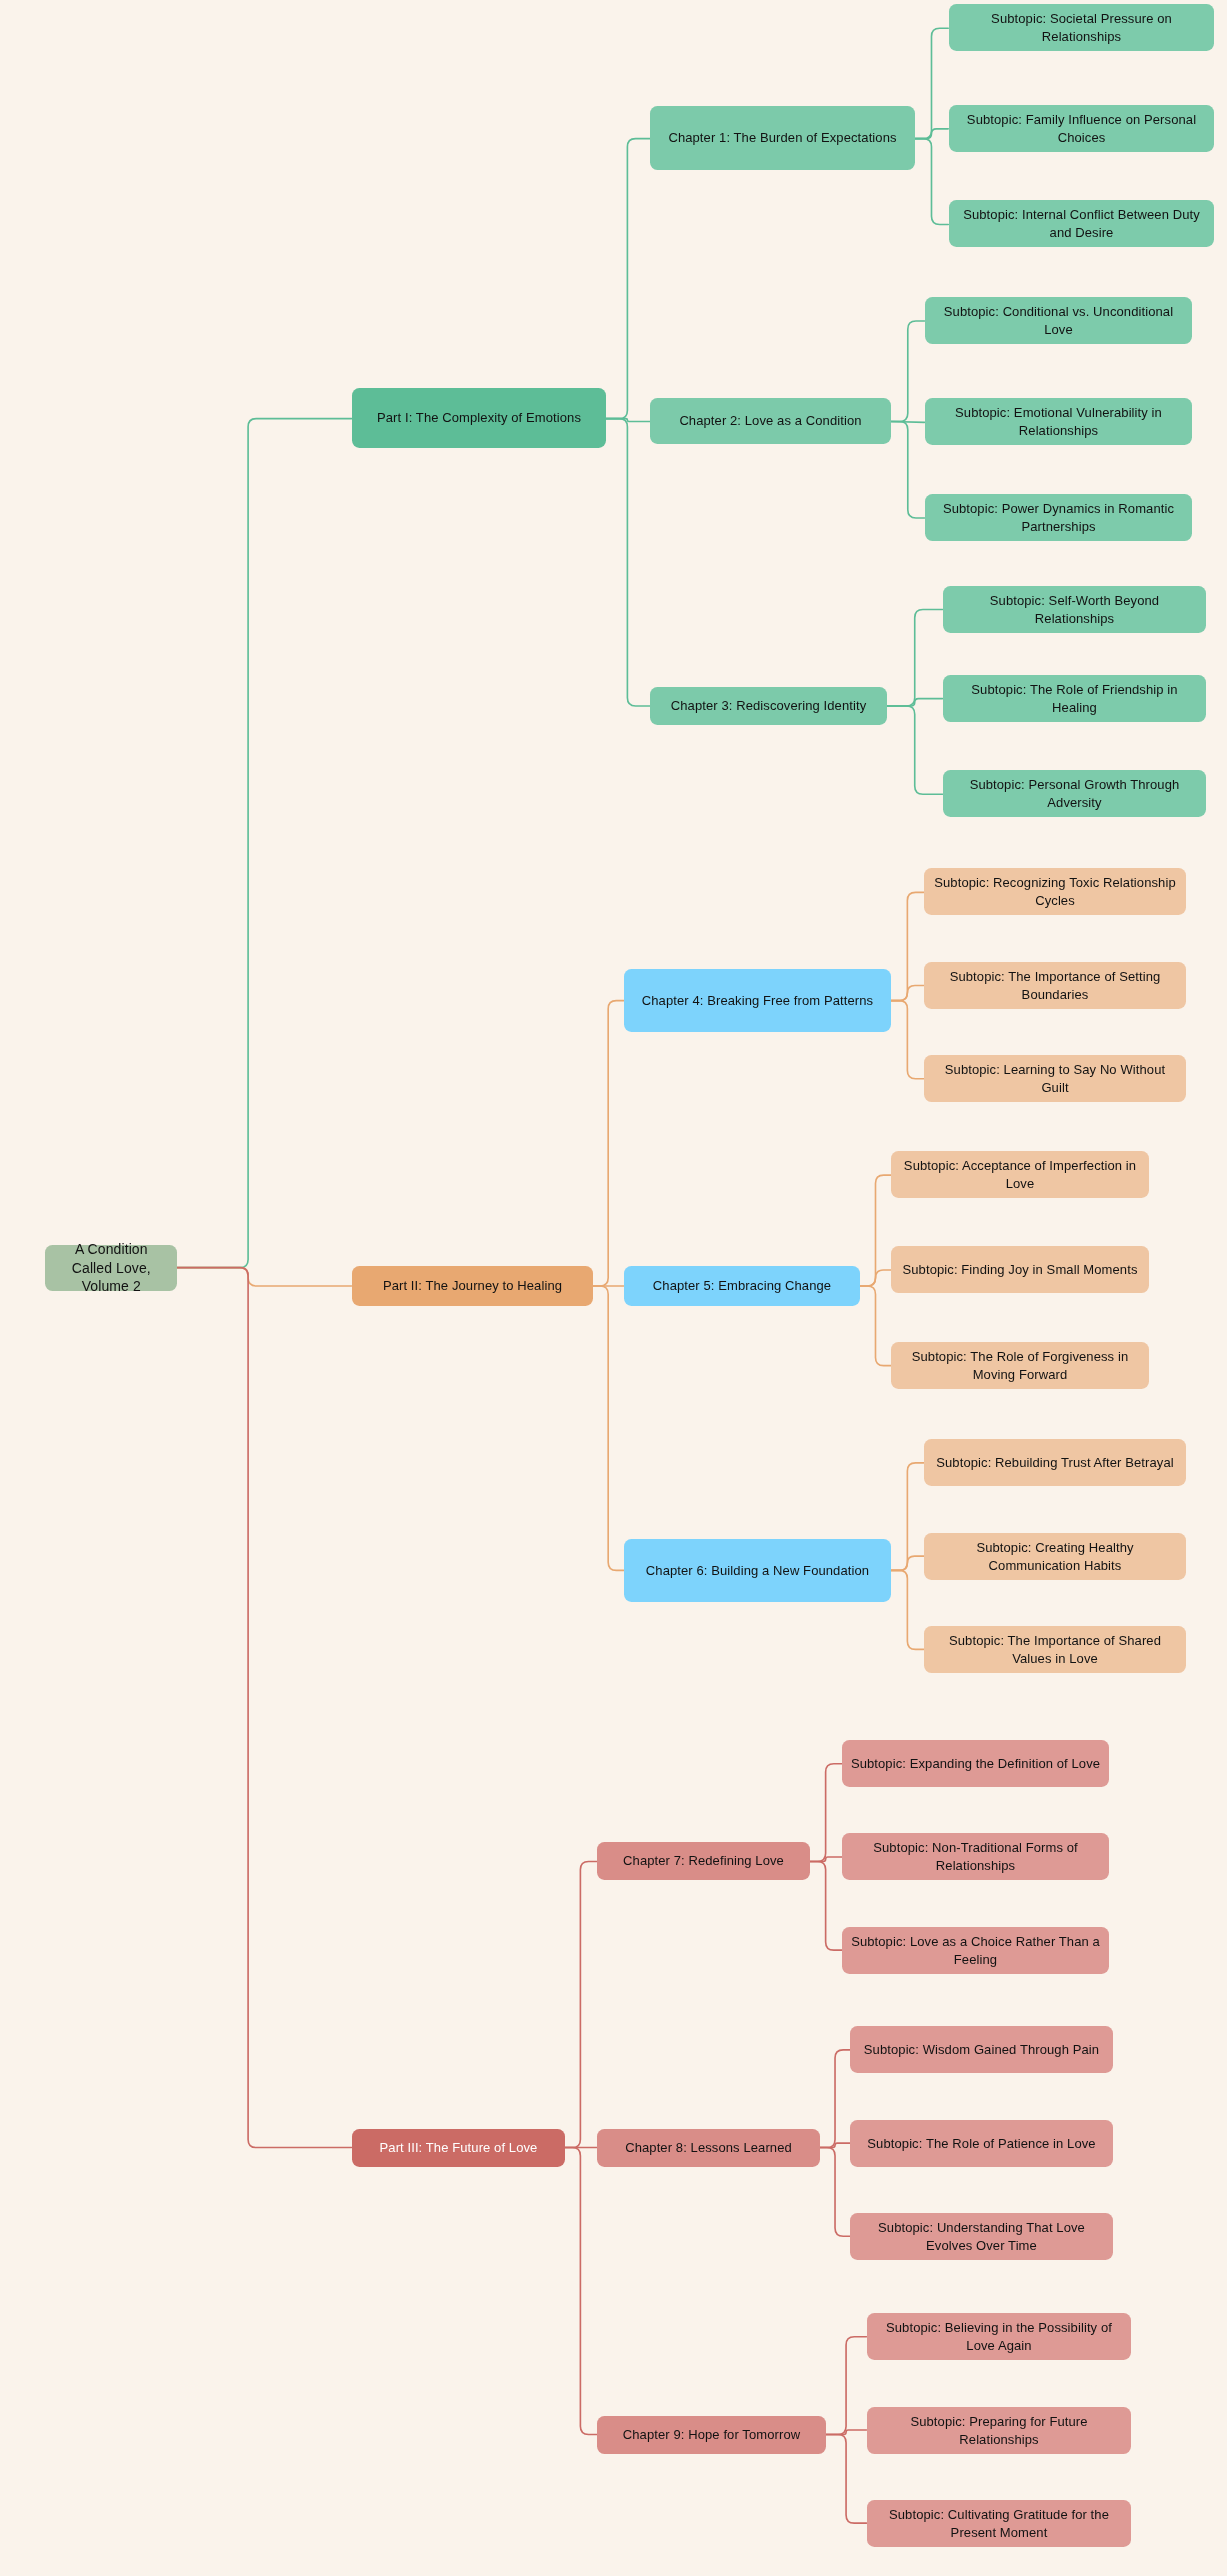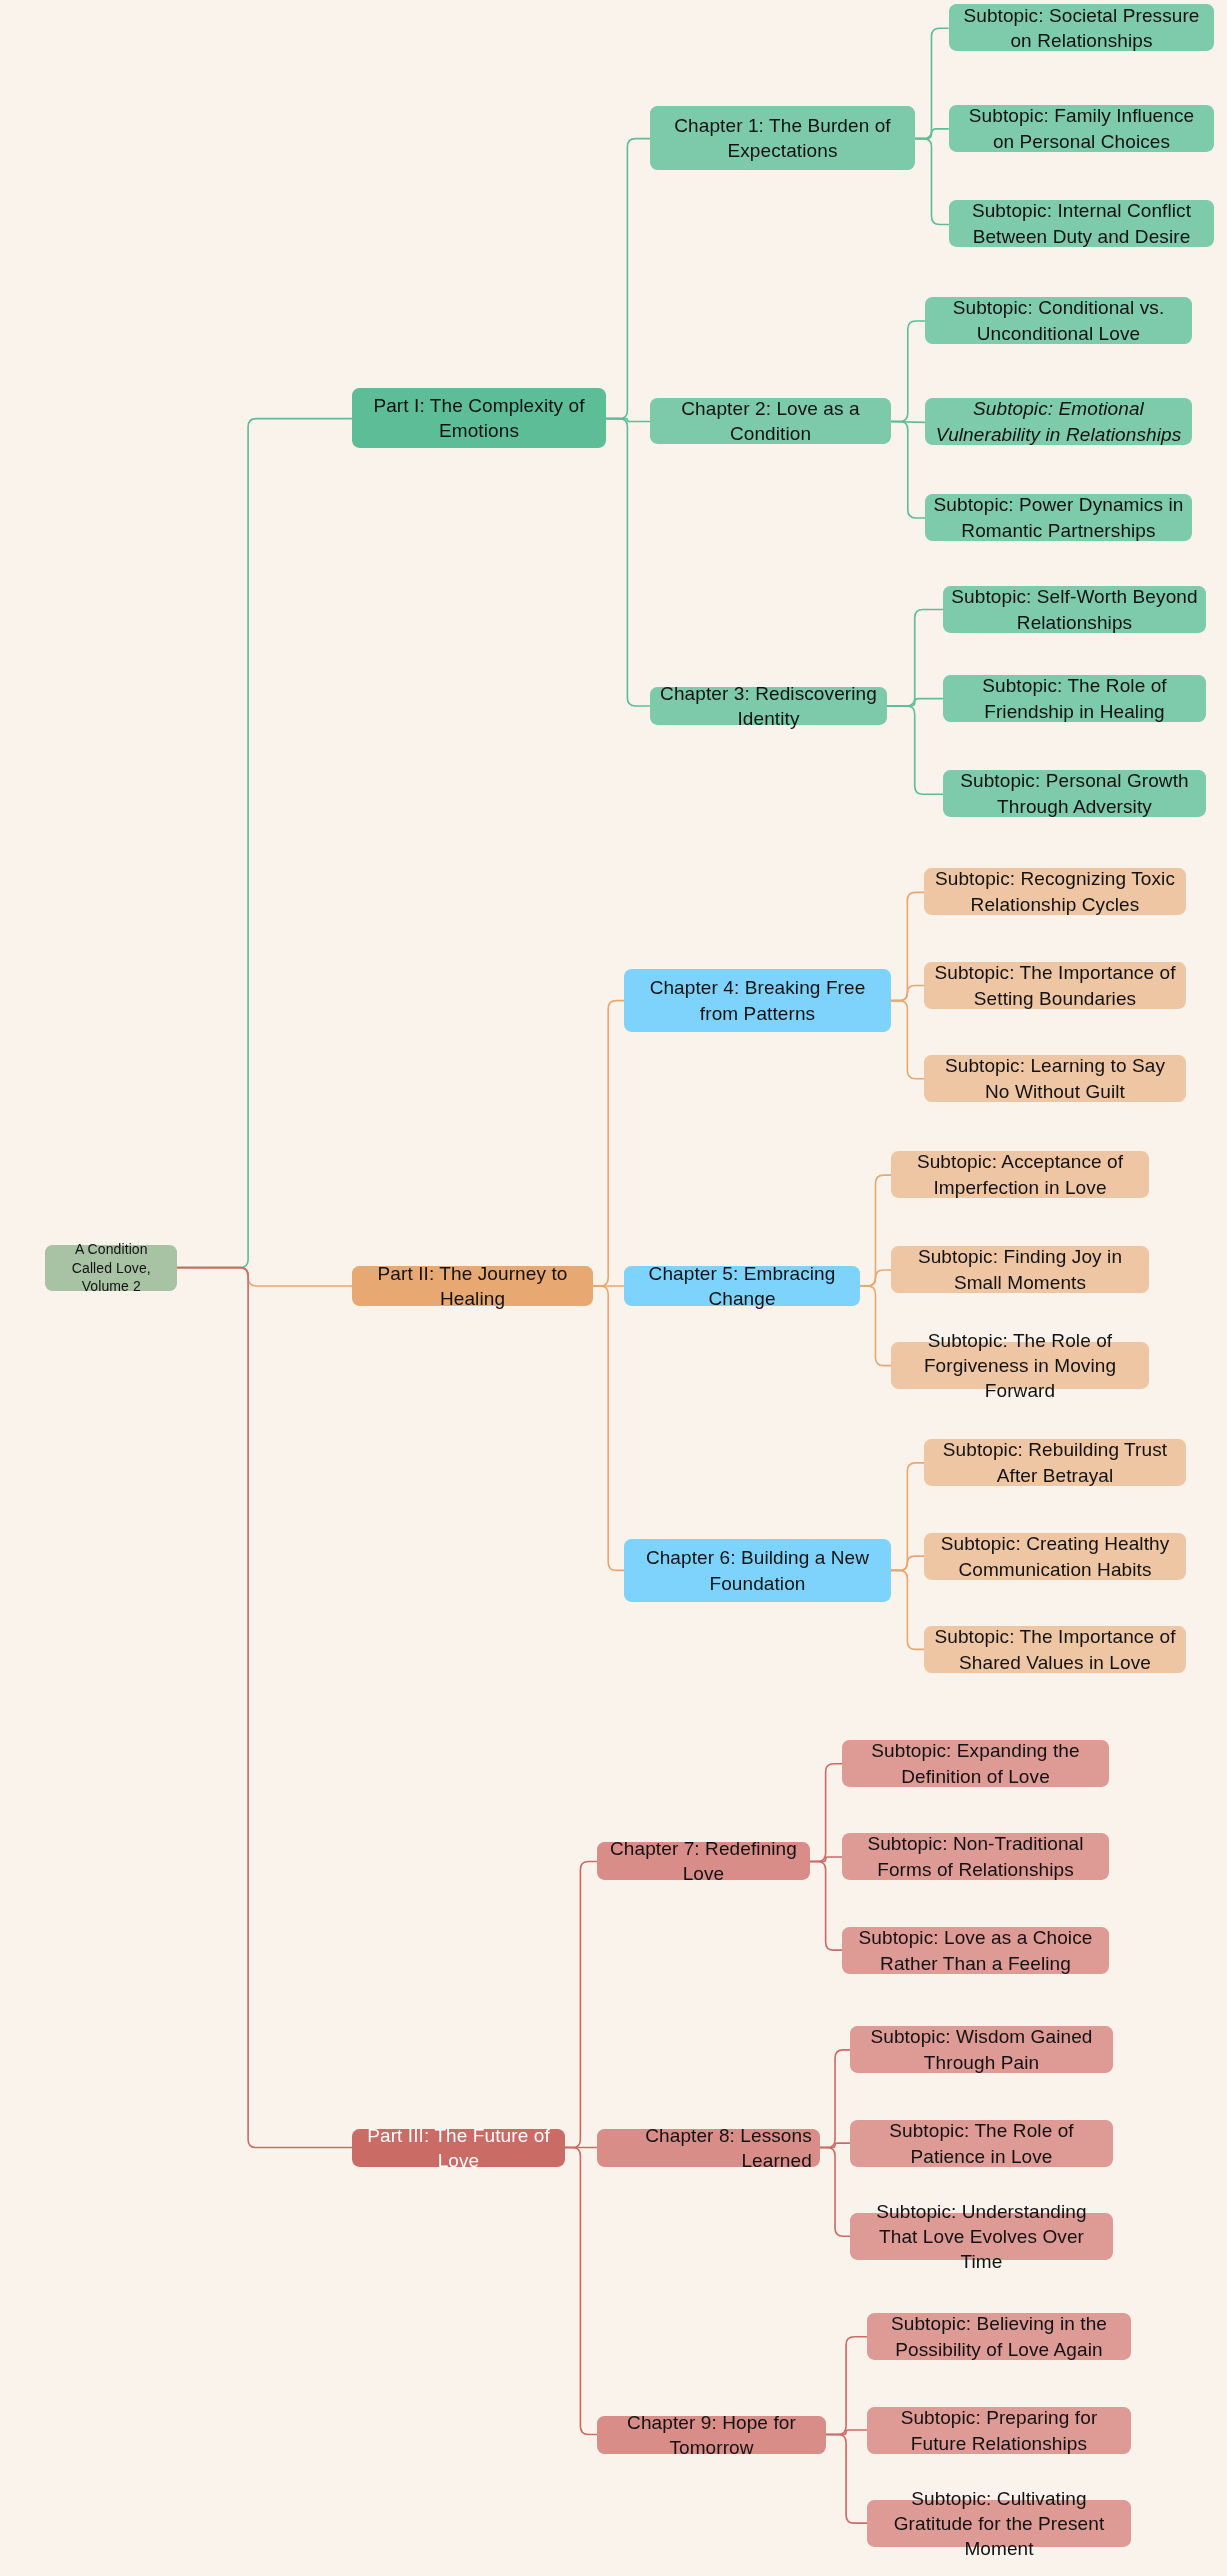--- a/index.html
+++ b/index.html
@@ -16,21 +16,21 @@
     position:absolute;
     box-sizing:border-box;
     display:flex;
     align-items:center;
     justify-content:center;
     text-align:center;
     border-radius:7.4px;
     padding:3.3px 8.2px;
     line-height:1.32;
     color:#121212;
-    font-size:19px;
+    font-size:13px;
     letter-spacing:0.1px;
   }
   .root{background:#A8C2A4;font-size:14px;}
   .part-1{background:#5DBD97;}
   .chap-1{background:#7CCAAA;}
   .sub-1{background:#7DCBAB;}
   .part-2{background:#E8A871;}
   .chap-2{background:#7dd3fc;}
   .sub-2{background:#EFC6A3;}
   .part-3{background:#CB6B65;color:#FFFFFF;}
@@ -88,21 +88,21 @@
 
   <div class="node part-1" style="left:352px;top:388px;width:254px;height:60px;">Part I: The Complexity of Emotions</div>
 
   <div class="node chap-1" style="left:650px;top:106px;width:265px;height:64px;">Chapter 1: The Burden of Expectations</div>
   <div class="node sub-1" style="left:949px;top:4.1px;width:265px;height:47px;">Subtopic: Societal Pressure on Relationships</div>
   <div class="node sub-1" style="left:949px;top:105px;width:265px;height:47px;">Subtopic: Family Influence on Personal Choices</div>
   <div class="node sub-1" style="left:949px;top:200px;width:265px;height:47px;">Subtopic: Internal Conflict Between Duty and Desire</div>
 
   <div class="node chap-1" style="left:650px;top:398px;width:241px;height:46px;">Chapter 2: Love as a Condition</div>
   <div class="node sub-1" style="left:925px;top:297px;width:267px;height:47px;">Subtopic: Conditional vs. Unconditional Love</div>
-  <div class="node sub-1" style="left:925px;top:398px;width:267px;height:47px;font-style:italic;">Subtopic: Emotional Vulnerability in Relationships</div>
+  <div class="node sub-1" style="left:925px;top:398px;width:267px;height:47px;">Subtopic: Emotional Vulnerability in Relationships</div>
   <div class="node sub-1" style="left:925px;top:494px;width:267px;height:47px;">Subtopic: Power Dynamics in Romantic Partnerships</div>
 
   <div class="node chap-1" style="left:650px;top:687px;width:237px;height:38px;">Chapter 3: Rediscovering Identity</div>
   <div class="node sub-1" style="left:943px;top:586px;width:263px;height:47px;">Subtopic: Self-Worth Beyond Relationships</div>
   <div class="node sub-1" style="left:943px;top:675px;width:263px;height:47px;">Subtopic: The Role of Friendship in Healing</div>
   <div class="node sub-1" style="left:943px;top:770px;width:263px;height:47px;">Subtopic: Personal Growth Through Adversity</div>
 
   <div class="node part-2" style="left:352px;top:1266px;width:241px;height:40px;">Part II: The Journey to Healing</div>
 
   <div class="node chap-2" style="left:624px;top:969px;width:267px;height:63px;">Chapter 4: Breaking Free from Patterns</div>

